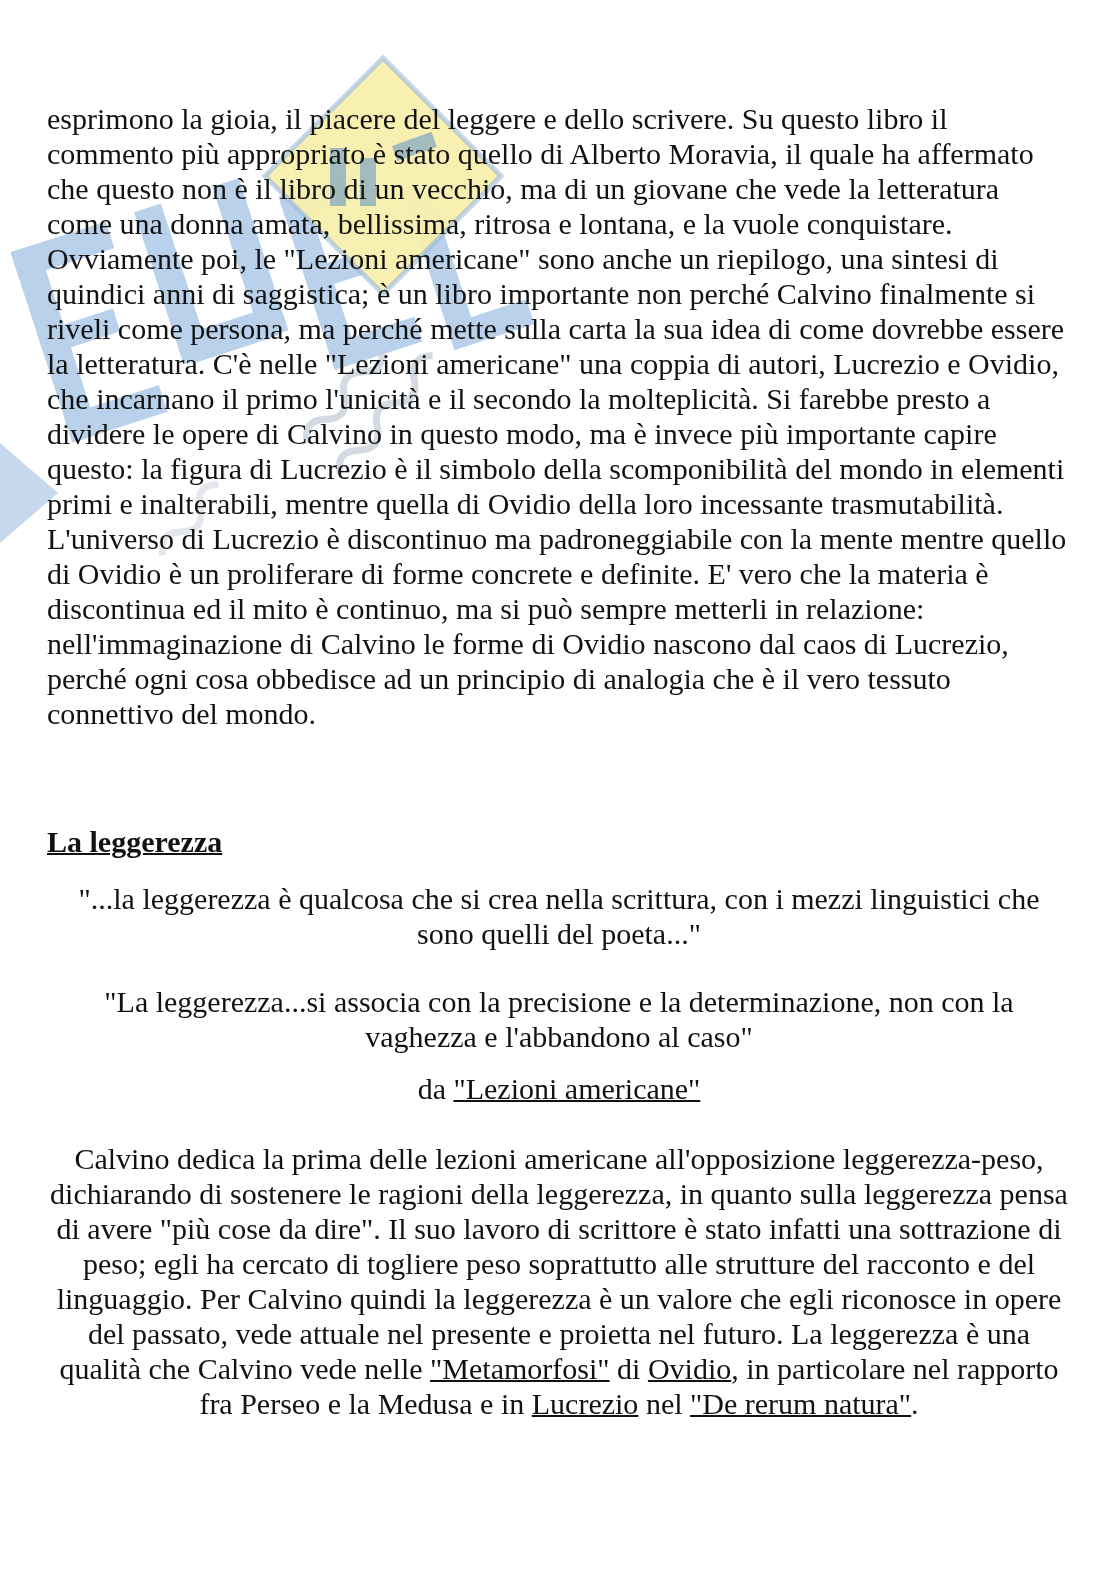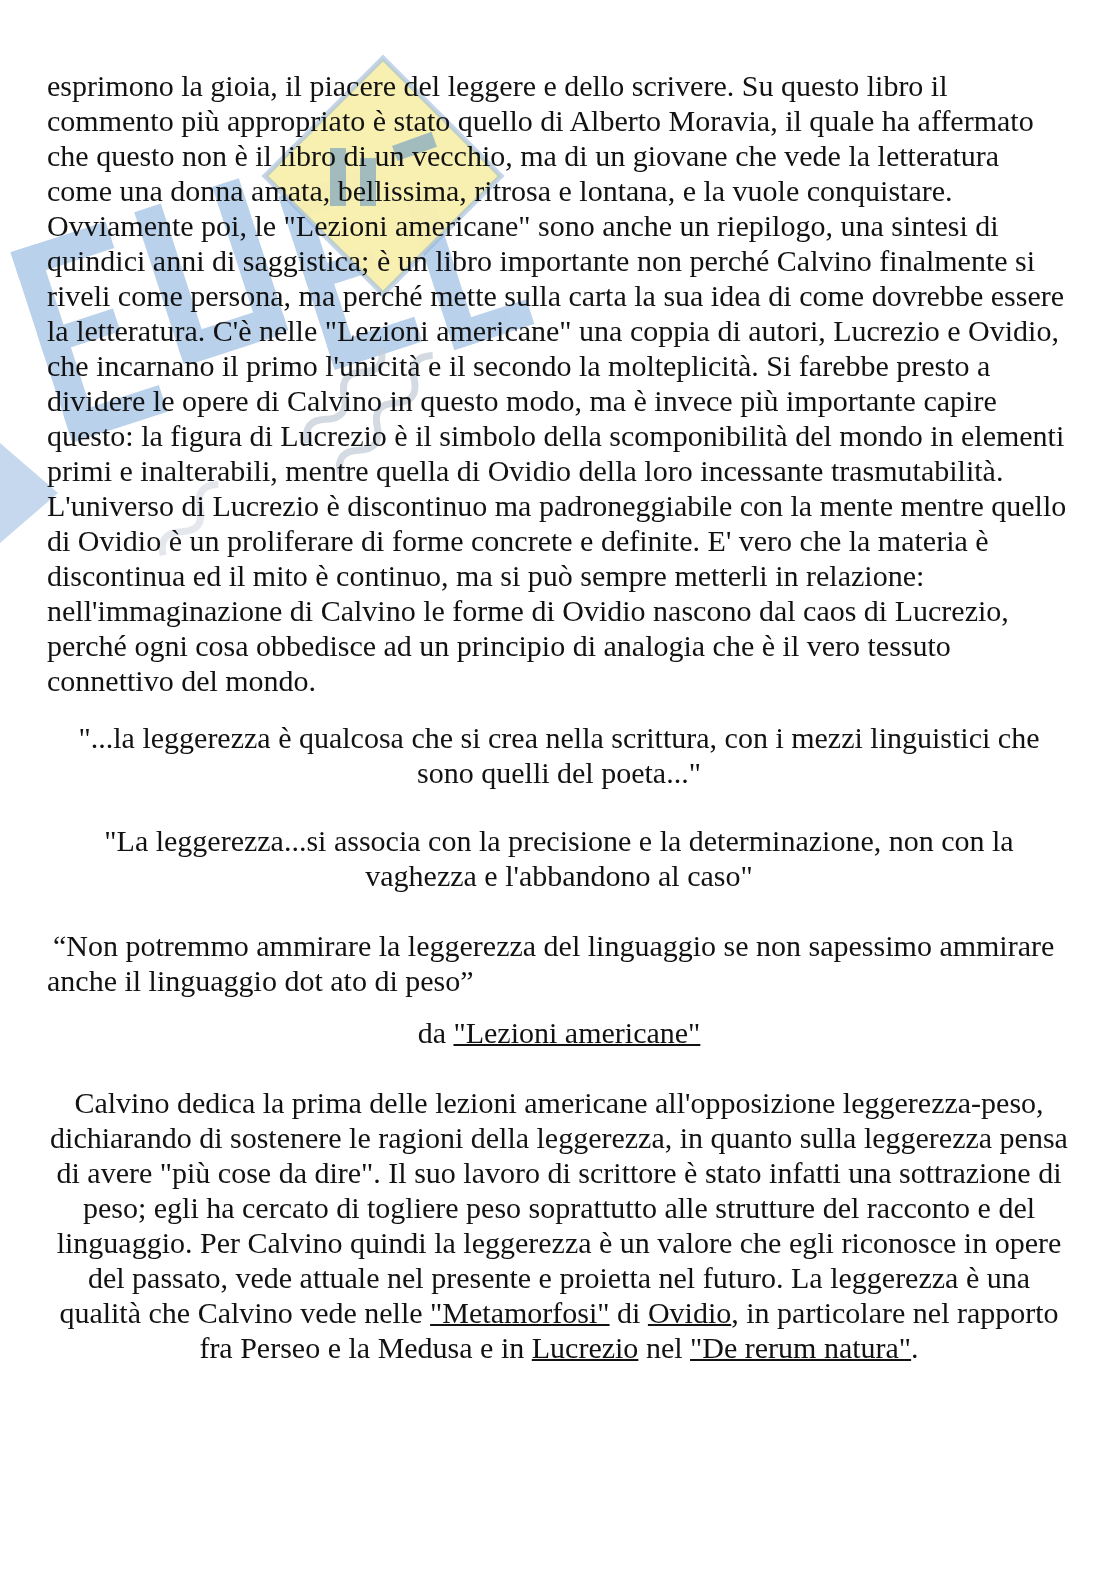--- a/index.html
+++ b/index.html
@@ -16,20 +16,21 @@
     position:absolute;
     left:0;
     top:8px;
     z-index:0;
     pointer-events:none;
   }
   .content{
     position:relative;
     z-index:1;
     padding:68px 45px 0 47px;
+    margin-top:33px;
   }
   p,h2{margin:0;}
   .body-text{
     font-size:30px;
     line-height:35px;
     text-align:left;
   }
   .heading{
     font-size:30px;
     line-height:35px;
@@ -98,25 +99,25 @@
       <path d="M140,500 q15,-18 30,0 t30,0 t30,0"></path>
     </g>
 
     <polygon points="0,435 58,485 0,535" fill="#7fa8d6" opacity="0.45"></polygon>
   </svg>
 
   <div class="content">
 
     <p class="body-text">esprimono la gioia, il piacere del leggere e dello scrivere. Su questo libro il commento più appropriato è stato quello di Alberto Moravia, il quale ha affermato che questo non è il libro di un vecchio, ma di un giovane che vede la letteratura come una donna amata, bellissima, ritrosa e lontana, e la vuole conquistare. Ovviamente poi, le "Lezioni americane" sono anche un riepilogo, una sintesi di quindici anni di saggistica; è un libro importante non perché Calvino finalmente si riveli come persona, ma perché mette sulla carta la sua idea di come dovrebbe essere la letteratura. C'è nelle "Lezioni americane" una coppia di autori, Lucrezio e Ovidio, che incarnano il primo l'unicità e il secondo la molteplicità. Si farebbe presto a dividere le opere di Calvino in questo modo, ma è invece più importante capire questo: la figura di Lucrezio è il simbolo della scomponibilità del mondo in elementi primi e inalterabili, mentre quella di Ovidio della loro incessante trasmutabilità. L'universo di Lucrezio è discontinuo ma padroneggiabile con la mente mentre quello di Ovidio è un proliferare di forme concrete e definite. E' vero che la materia è discontinua ed il mito è continuo, ma si può sempre metterli in relazione: nell'immaginazione di Calvino le forme di Ovidio nascono dal caos di Lucrezio, perché ogni cosa obbedisce ad un principio di analogia che è il vero tessuto connettivo del mondo.</p>
 
+    <h2 class="heading">La leggerezza</h2>
 
     <p class="quote centered q1">"...la leggerezza è qualcosa che si crea nella scrittura, con i mezzi linguistici che sono quelli del poeta..."</p>
 
     <p class="quote centered q2">"La leggerezza...si associa con la precisione e la determinazione, non con la vaghezza e l'abbandono al caso"</p>
 
-    <p class="quote q3">“Non potremmo ammirare la leggerezza del linguaggio se non sapessimo ammirare anche il linguaggio dot ato di peso”</p>
 
     <p class="source centered"><span>da </span><span class="u">"Lezioni americane"</span></p>
 
     <p class="body-text p2"><span>Calvino dedica la prima delle lezioni americane all'opposizione leggerezza-peso, dichiarando di sostenere le ragioni della leggerezza, in quanto sulla leggerezza pensa di avere "più cose da dire". Il suo lavoro di scrittore è stato infatti una sottrazione di peso; egli ha cercato di togliere peso soprattutto alle strutture del racconto e del linguaggio. Per Calvino quindi la leggerezza è un valore che egli riconosce in opere del passato, vede attuale nel presente e proietta nel futuro. La leggerezza è una qualità che Calvino vede nelle </span><span class="u">"Metamorfosi"</span><span> di </span><span class="u">Ovidio</span><span>, in particolare nel rapporto fra Perseo e la Medusa e in </span><span class="u">Lucrezio</span><span> nel </span><span class="u">"De rerum natura"</span><span>.</span></p>
 
   </div>
 </div>
 
 </body></html>

